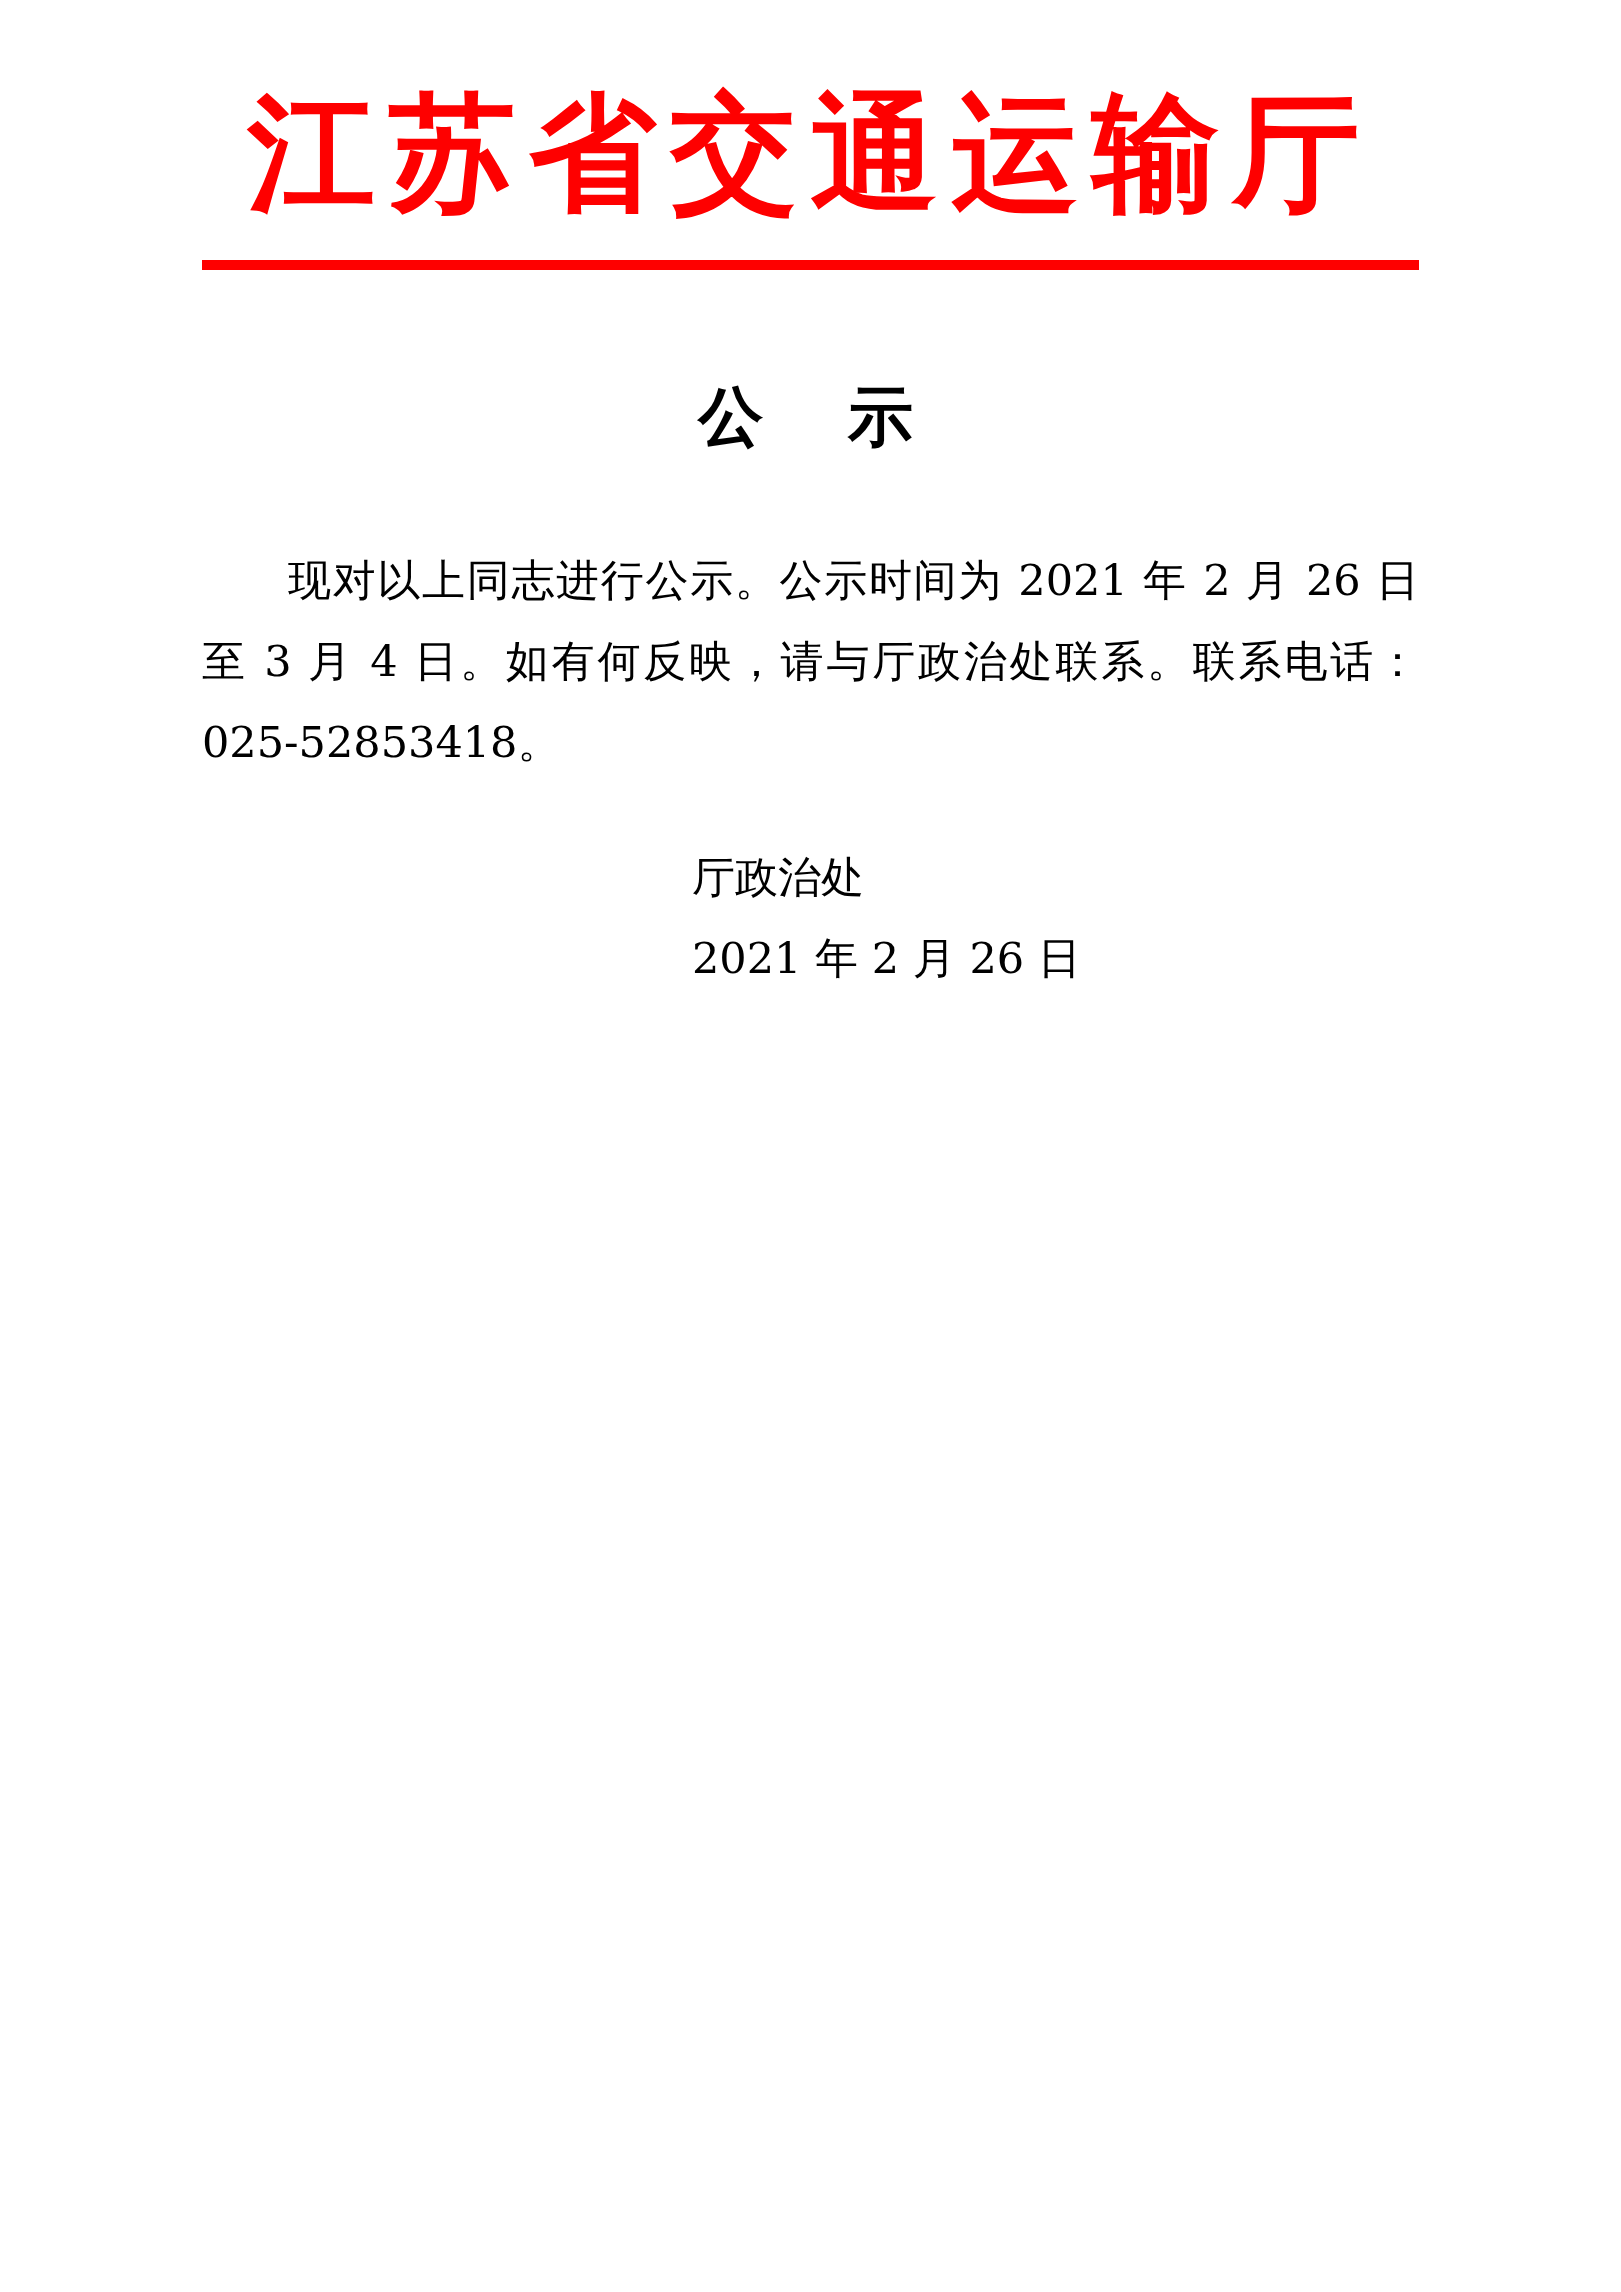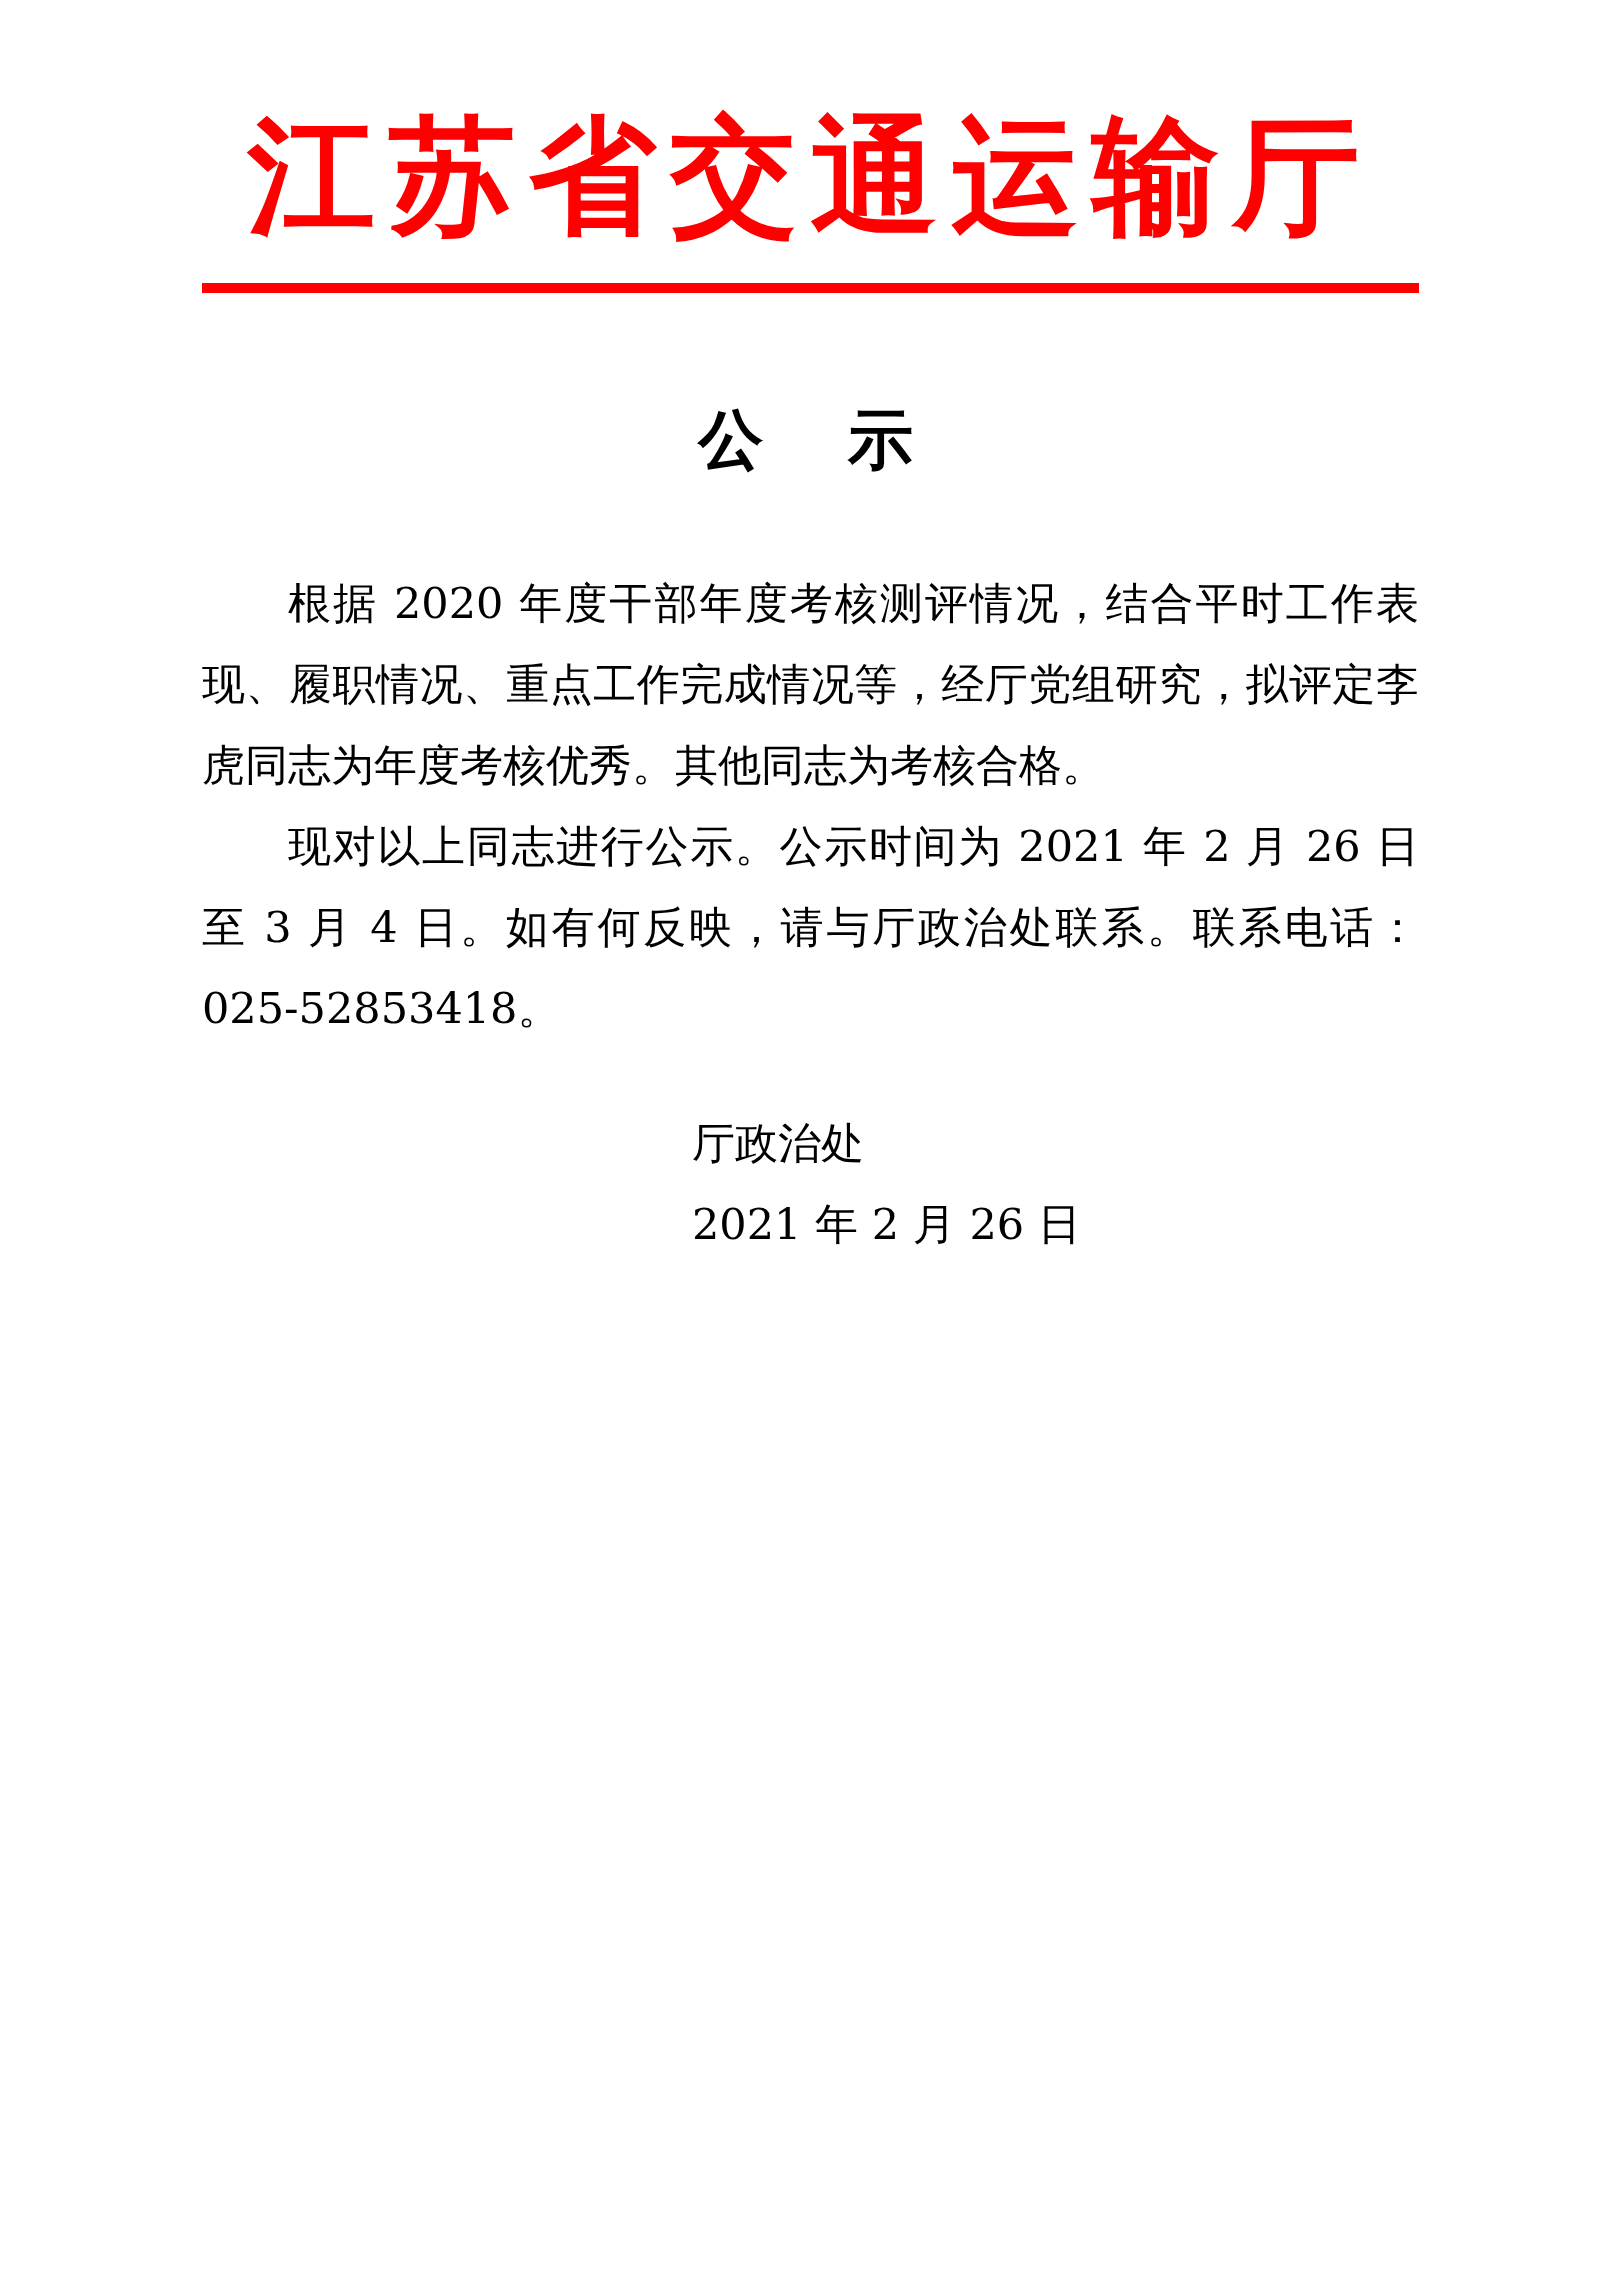--- a/index.html
+++ b/index.html
@@ -11,21 +11,21 @@
     position: relative;
     width: 1621px;
     height: 2293px;
     background: #ffffff;
     overflow: hidden;
     font-family: "DejaVu Serif", "Liberation Serif", serif;
     color: #000000;
   }
   .content {
     margin: 0 auto;
-    padding-top: 112px;
+    padding-top: 89px;
     width: 1217px;
   }
   .letterhead {
     text-align: center;
     font-size: 127px;
     line-height: 127px;
     font-weight: bold;
     letter-spacing: 13.7px;
     color: #fe0000;
     white-space: nowrap;
@@ -75,21 +75,20 @@
 <div class="page">
   <div class="content">
 
     <div class="letterhead">江苏省交通运输厅</div>
 
     <div class="red-rule"></div>
 
     <div class="notice-title">公　示</div>
 
     <div class="body-text">
-      <p>根据 2020 年度干部年度考核测评情况，结合平时工作表现、履职情况、重点工作完成情况等，经厅党组研究，拟评定李虎同志为年度考核优秀。其他同志为考核合格。</p>
       <p>现对以上同志进行公示。公示时间为 2021 年 2 月 26 日至 3 月 4 日。如有何反映，请与厅政治处联系。联系电话：025-52853418。</p>
     </div>
 
     <div class="signature">
       <div>厅政治处</div>
       <div>2021 年 2 月 26 日</div>
     </div>
 
   </div>
 </div>

